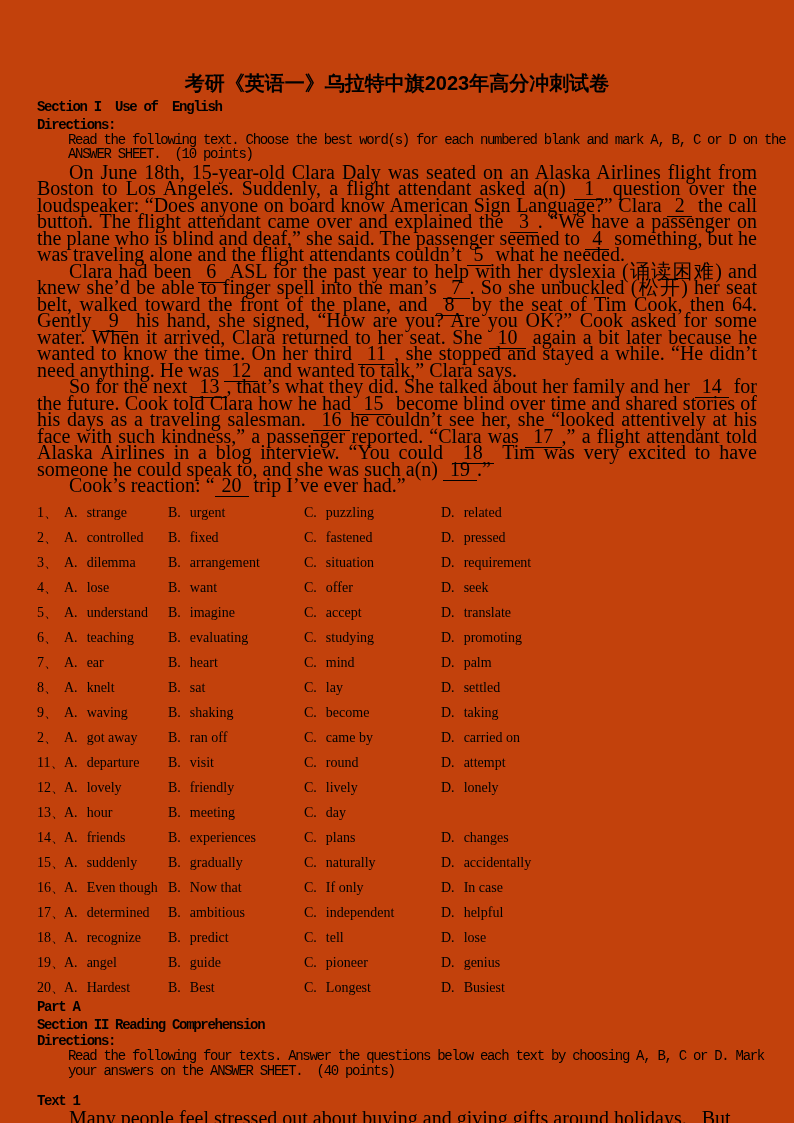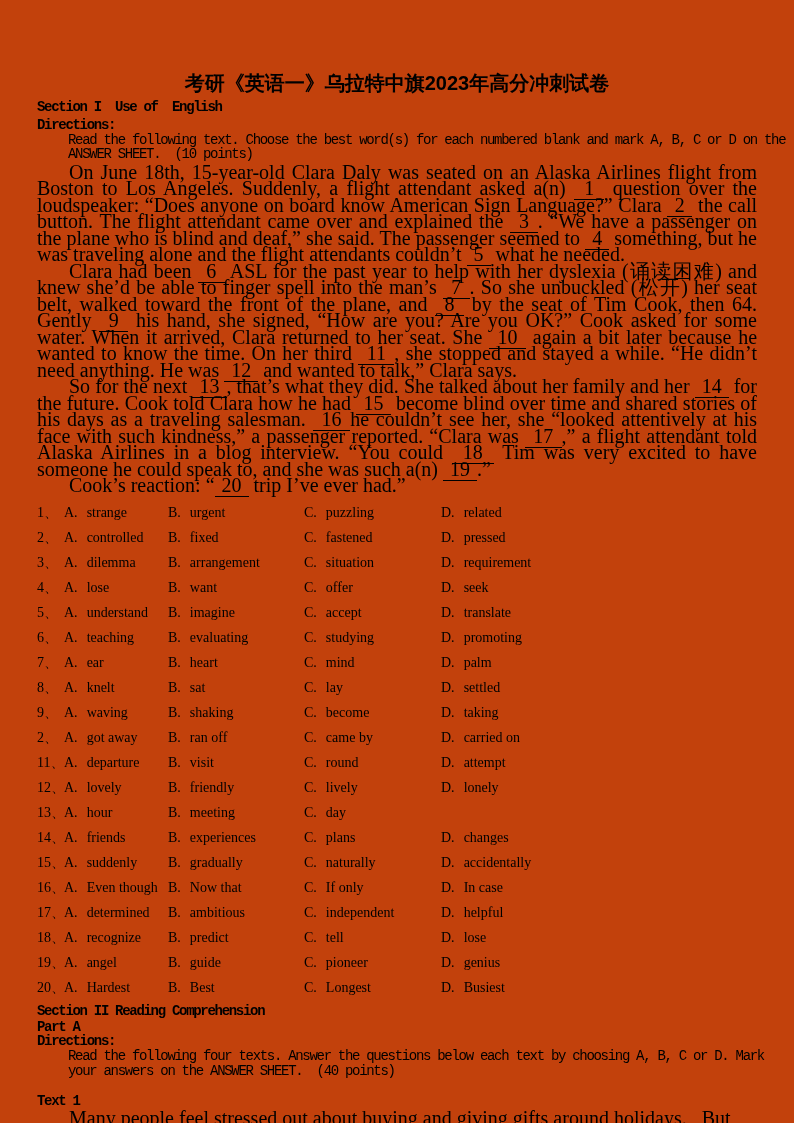--- a/index.html
+++ b/index.html
@@ -214,20 +214,20 @@
       </div>
       <div class="q-row">
         <span class="q-num">20、</span>
         <span class="q-opt"><span class="q-letter">A.</span><span class="q-word">Hardest</span></span>
         <span class="q-opt"><span class="q-letter">B.</span><span class="q-word">Best</span></span>
         <span class="q-opt"><span class="q-letter">C.</span><span class="q-word">Longest</span></span>
         <span class="q-opt"><span class="q-letter">D.</span><span class="q-word">Busiest</span></span>
       </div>
     </div>
 
+  <div class="mono bold">Part A</div>
   <div class="mono bold h-center sec2-heading">Section II Reading Comprehension</div>
-  <div class="mono bold">Part A</div>
   <div class="mono bold">Directions:</div>
   <div class="mono dir-text">Read the following four texts. Answer the questions below each text by choosing A, B, C or D. Mark
 your answers on the ANSWER SHEET.  (40 points)</div>
   <div class="mono bold h-center text1-heading">Text 1</div>
   <p class="para pre">Many people feel stressed out about buying and giving gifts around holidays.   But have the holidays become too</p>
 </div>
 
 </body></html>

